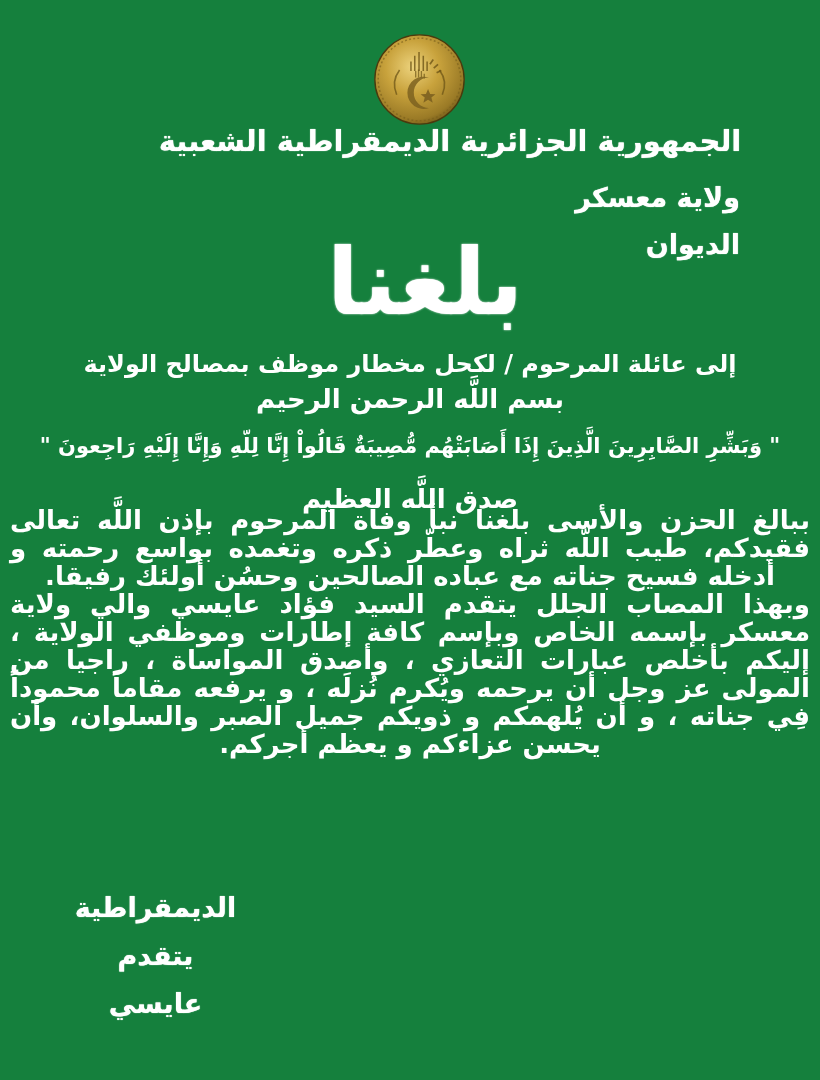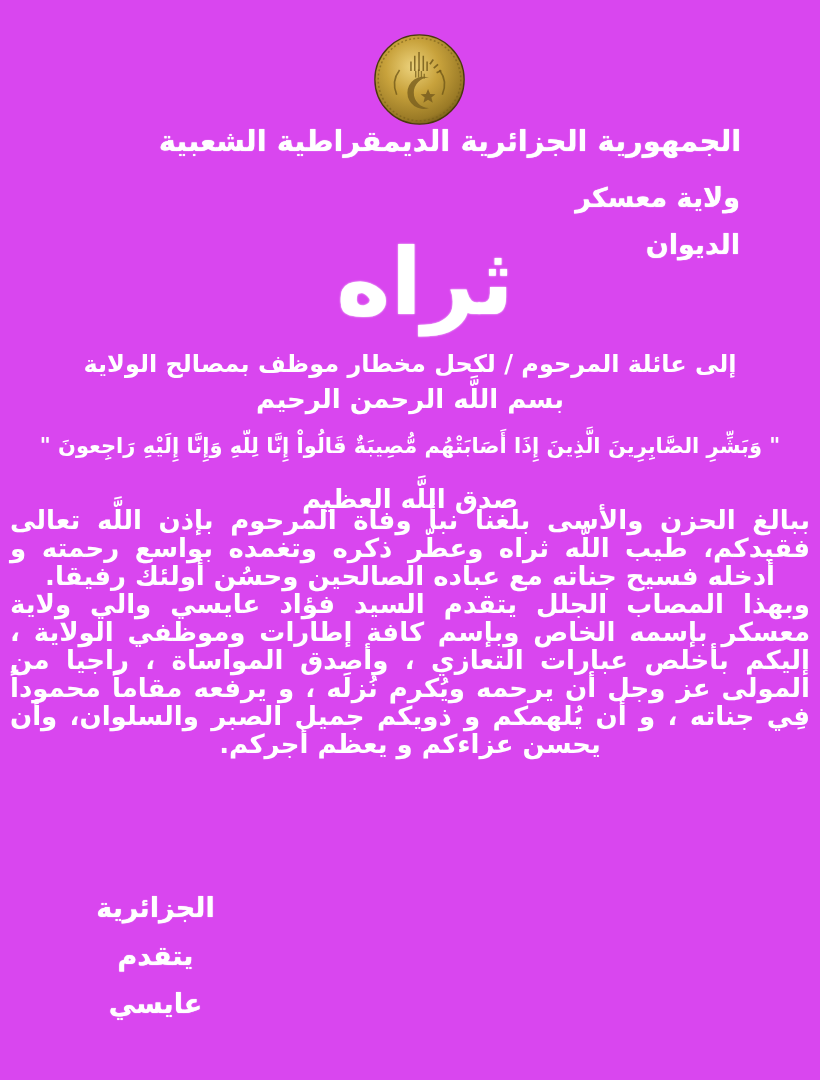--- a/index.html
+++ b/index.html
@@ -4,21 +4,21 @@
 <style>
   html, body {
     margin: 0;
     padding: 0;
     background: #000000;
   }
   .page {
     position: relative;
     width: 820px;
     height: 1080px;
-    background: #d946ef;
+    background: #15803d;
     color: #ffffff;
     overflow: hidden;
     direction: rtl;
     font-family: "DejaVu Sans", sans-serif;
     font-weight: bold;
     margin-left: 26px;
   }
   .emblem {
     position: absolute;
     top: 32px;
@@ -146,33 +146,33 @@
     </svg>
   </div>
 
   <div class="republic">الجمهورية الجزائرية الديمقراطية الشعبية</div>
 
   <div class="wilaya-block">
     <div>ولاية معسكر</div>
     <div>الديوان</div>
   </div>
 
-  <div class="doc-title">ثراه</div>
+  <div class="doc-title">بلغنا</div>
 
   <div class="addressee">إلى عائلة المرحوم / لكحل مخطار موظف بمصالح الولاية</div>
 
   <div class="basmala">بسم اللَّه الرحمن الرحيم</div>
 
   <div class="verse">" وَبَشِّرِ الصَّابِرِينَ الَّذِينَ إِذَا أَصَابَتْهُم مُّصِيبَةٌ قَالُواْ إِنَّا لِلّهِ وَإِنَّا إِلَيْهِ رَاجِعونَ "</div>
 
   <div class="sadaqa">صدق اللَّه العظيم</div>
 
   <div class="body-text">
     <p>ببالغ الحزن والأسى بلغنا نبأ وفاة المرحوم بإذن اللَّه تعالى فقيدكم، طيب اللَّه ثراه وعطّر ذكره وتغمده بواسع رحمته و أدخله فسيح جناته مع عباده الصالحين وحسُن أولئك رفيقا.</p>
     <p>وبهذا المصاب الجلل يتقدم السيد فؤاد عايسي والي ولاية معسكر بإسمه الخاص وبإسم كافة إطارات وموظفي الولاية ، إليكم بأخلص عبارات التعازي ، وأصدق المواساة ، راجيا من المولى عز وجل أن يرحمه ويُكرم نُزلَه ، و يرفعه مقاماً محموداً فِي جناته ، و أن يُلهمكم و ذويكم جميل الصبر والسلوان، وأن يحسن عزاءكم و يعظم أجركم.</p>
   </div>
 
   <div class="signature">
-    <div>الجزائرية</div>
+    <div>الديمقراطية</div>
     <div>يتقدم عايسي</div>
   </div>
 
 </div>
 
 </body></html>

